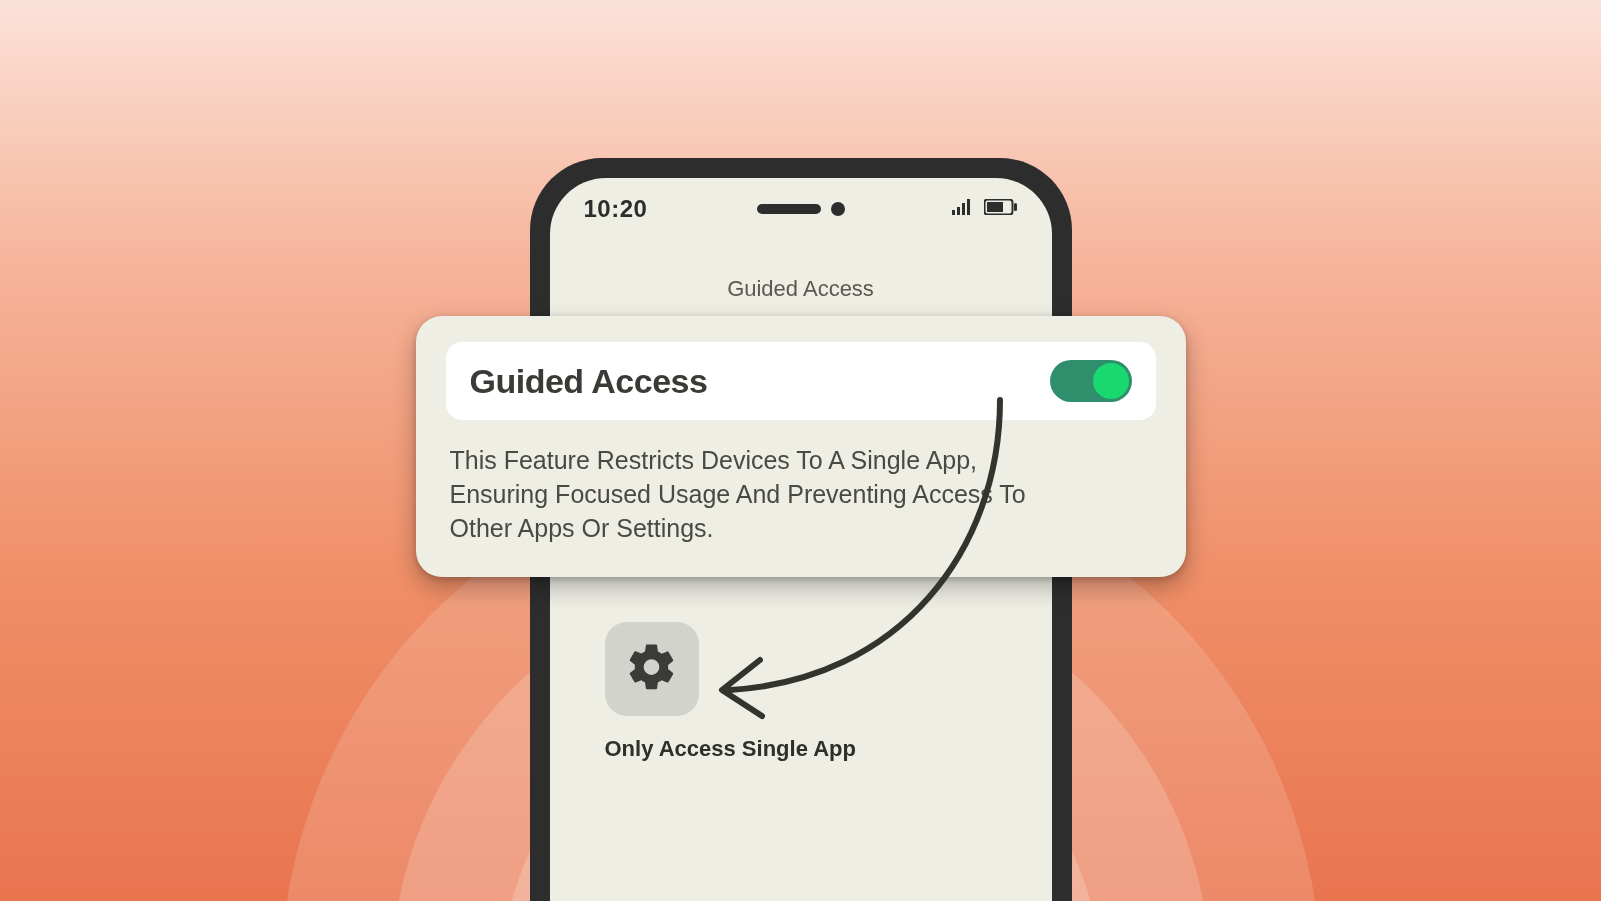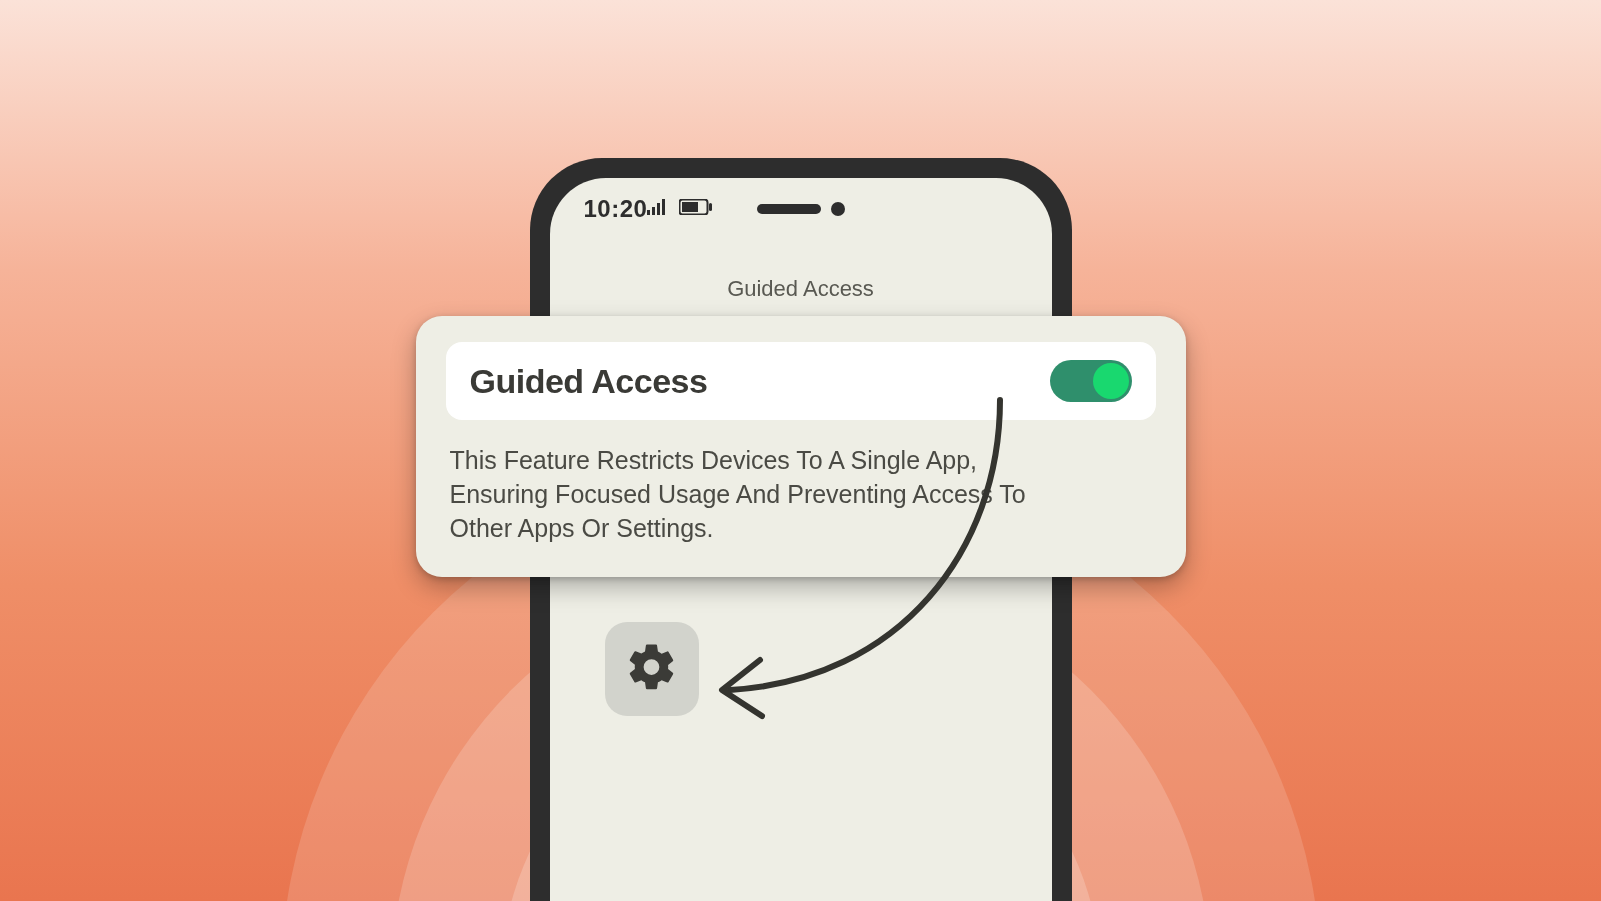--- a/index.html
+++ b/index.html
@@ -37,20 +37,21 @@
     background: #eeeee5;
     border-radius: 56px;
     position: relative;
     overflow: hidden;
   }
   .statusbar {
     position: relative;
     height: 62px;
     display: flex;
     align-items: center;
+    justify-content: space-between;
     padding: 0 34px;
     color: #2d2d2d;
   }
   .time { font-size: 24px; font-weight: 600; letter-spacing: 0.5px; }
   .notch { position:absolute; left:50%; top:50%; transform:translate(-50%,-50%); display:flex; align-items:center; gap:10px; }
   .pill { width: 64px; height: 10px; background:#2d2d2d; border-radius: 10px; }
   .cam  { width: 14px; height: 14px; background:#2d2d2d; border-radius:50%; }
   .right-icons { display:flex; align-items:center; gap:10px; }
 
   .page-title {
@@ -172,20 +173,21 @@
       <div class="page-title">Guided Access</div>
 
       <div class="app-block">
         <div class="app-tile">
           <span>
             <svg width="54" height="54" viewBox="0 0 24 24" fill="#3b3b37">
               <path d="M19.14,12.94a7.07,7.07,0,0,0,.05-.94,7.07,7.07,0,0,0-.05-.94l2.11-1.65a.5.5,0,0,0,.12-.64l-2-3.46a.5.5,0,0,0-.61-.22l-2.49,1a7,7,0,0,0-1.63-.94l-.38-2.65A.5.5,0,0,0,13.77,2H9.77a.5.5,0,0,0-.49.42L8.9,5.07a7,7,0,0,0-1.63.94l-2.49-1a.5.5,0,0,0-.61.22l-2,3.46a.5.5,0,0,0,.12.64L4.4,11a7.07,7.07,0,0,0-.05.94,7.07,7.07,0,0,0,.05.94L2.29,14.53a.5.5,0,0,0-.12.64l2,3.46a.5.5,0,0,0,.61.22l2.49-1a7,7,0,0,0,1.63.94l.38,2.65a.5.5,0,0,0,.49.42h4a.5.5,0,0,0,.49-.42l.38-2.65a7,7,0,0,0,1.63-.94l2.49,1a.5.5,0,0,0,.61-.22l2-3.46a.5.5,0,0,0-.12-.64ZM11.77,15.5A3.5,3.5,0,1,1,15.27,12,3.5,3.5,0,0,1,11.77,15.5Z"></path>
             </svg>
           </span>
         </div>
+        <div class="app-label">Only Access Single App</div>
       </div>
 
     </div>
   </div>
 
   <div class="card">
     <div class="toggle-row">
       <div class="toggle-label">Guided Access</div>
       <div class="switch">
         <div class="knob"></div>

